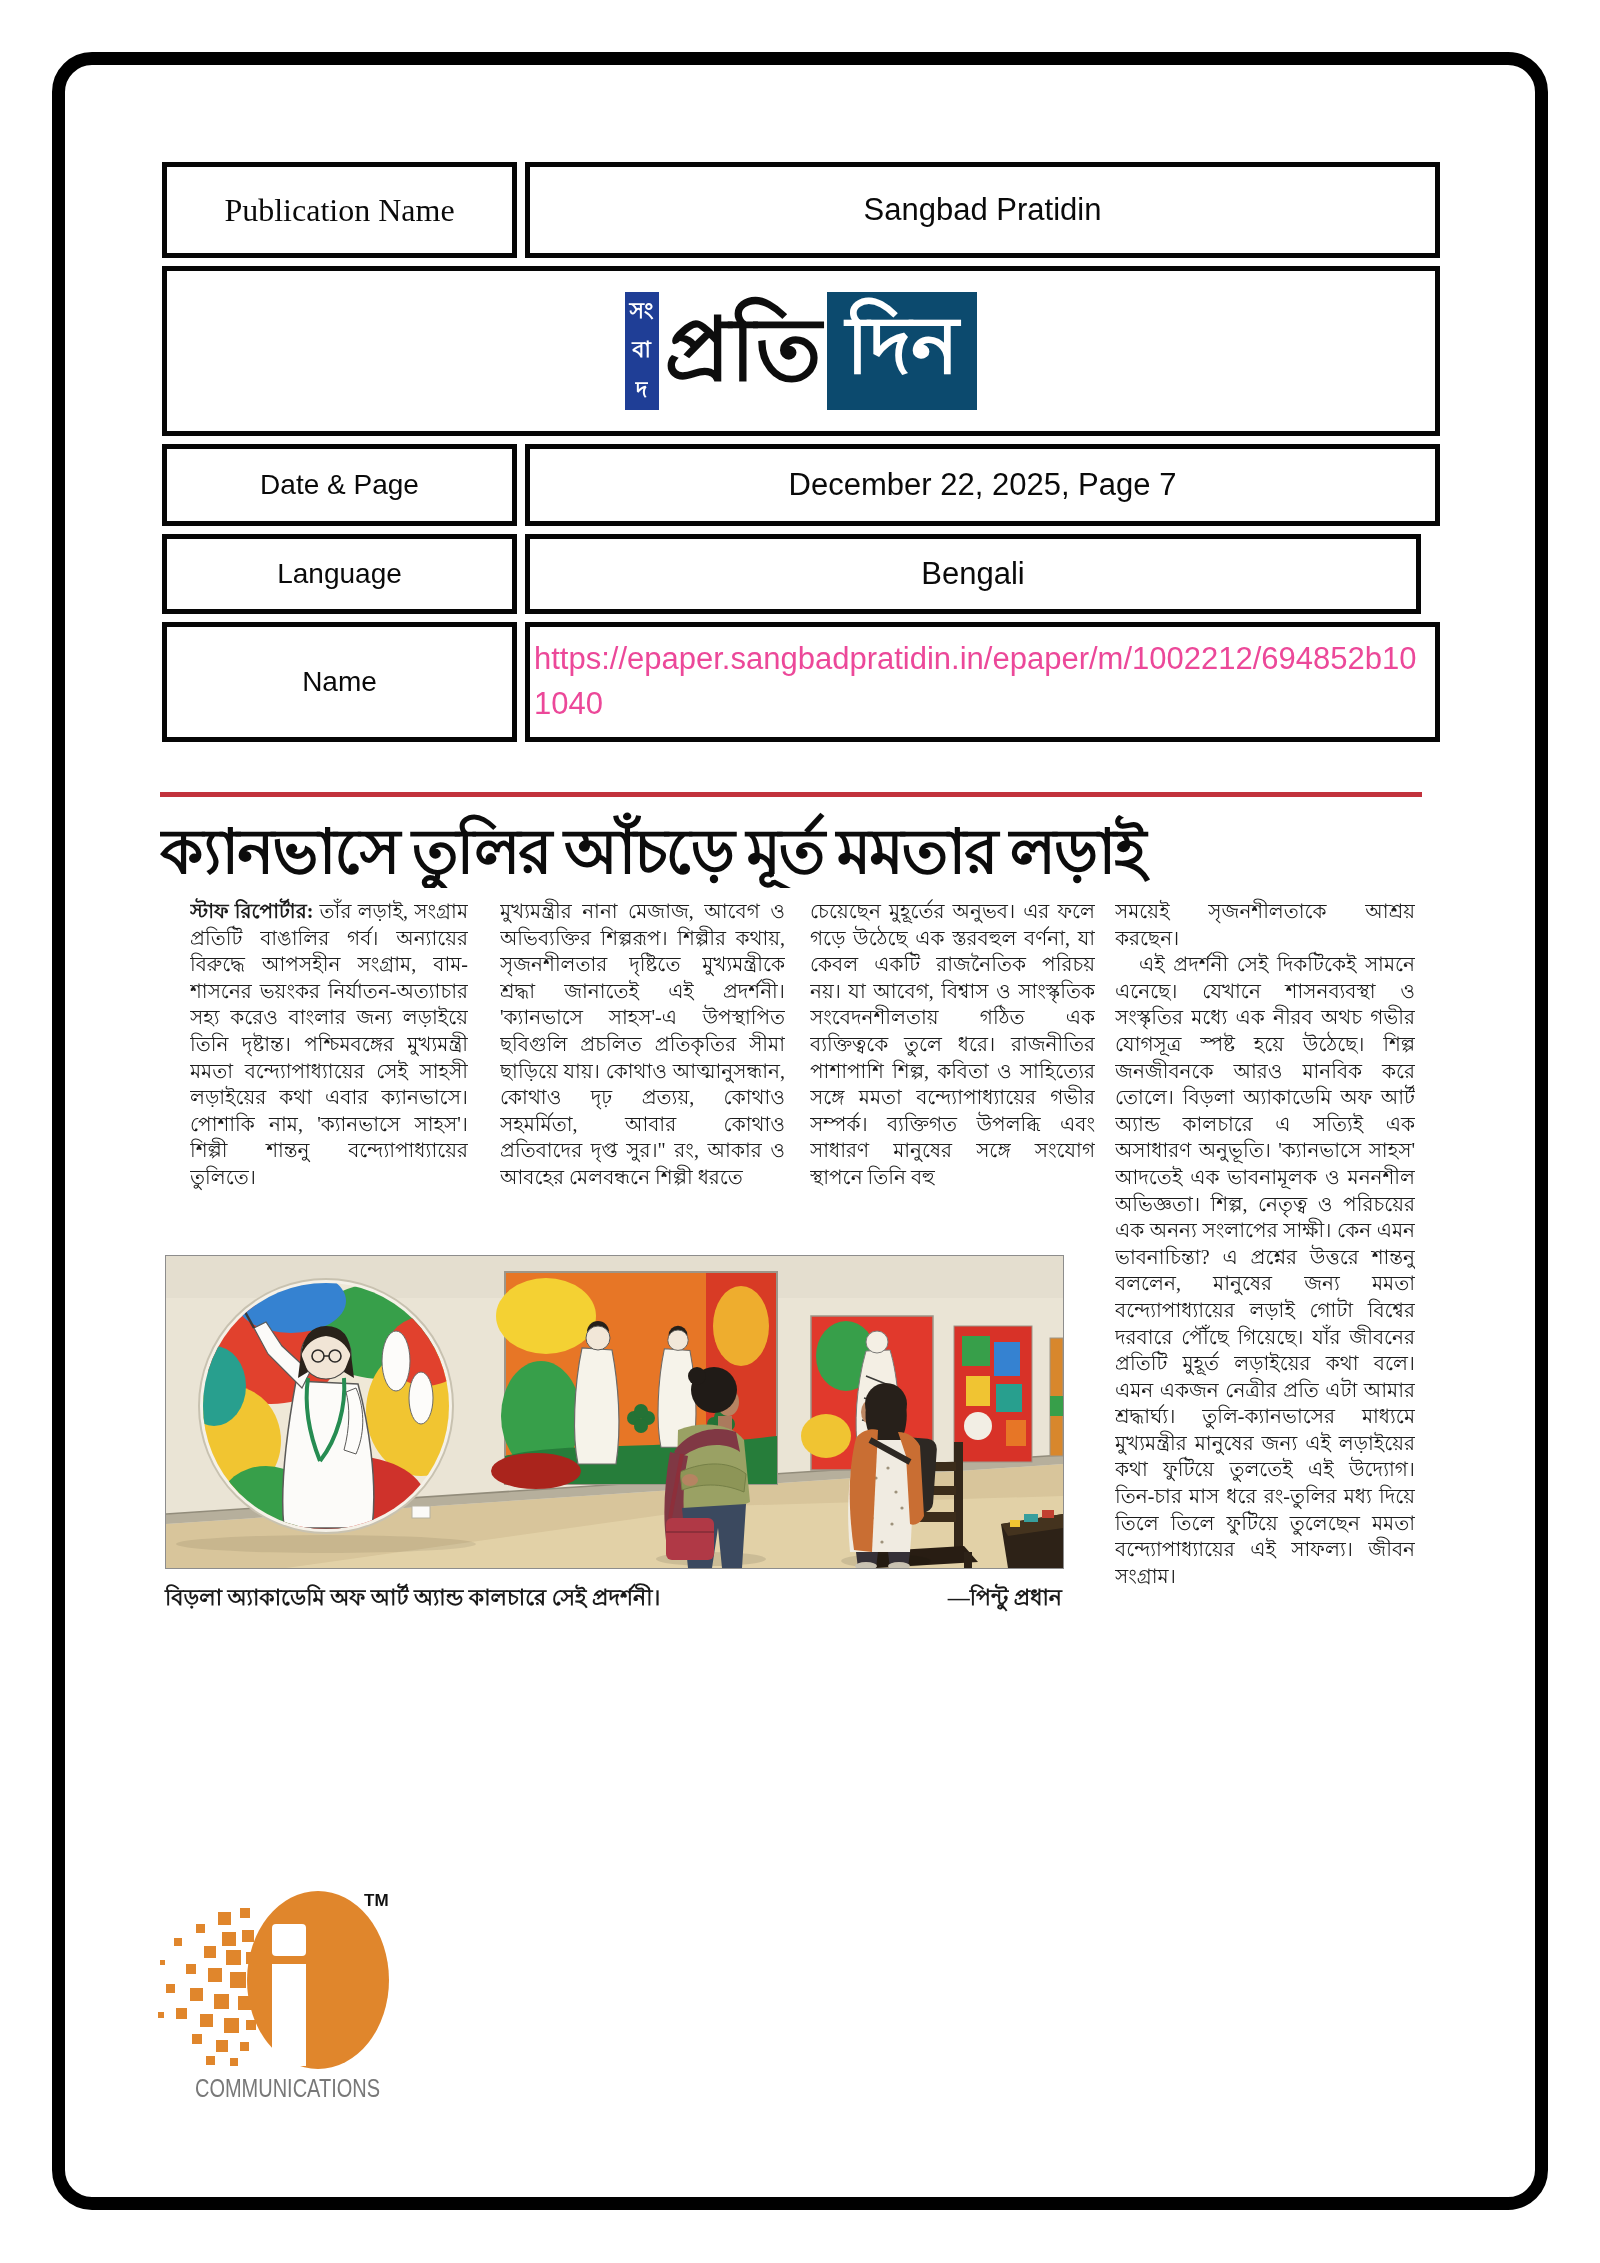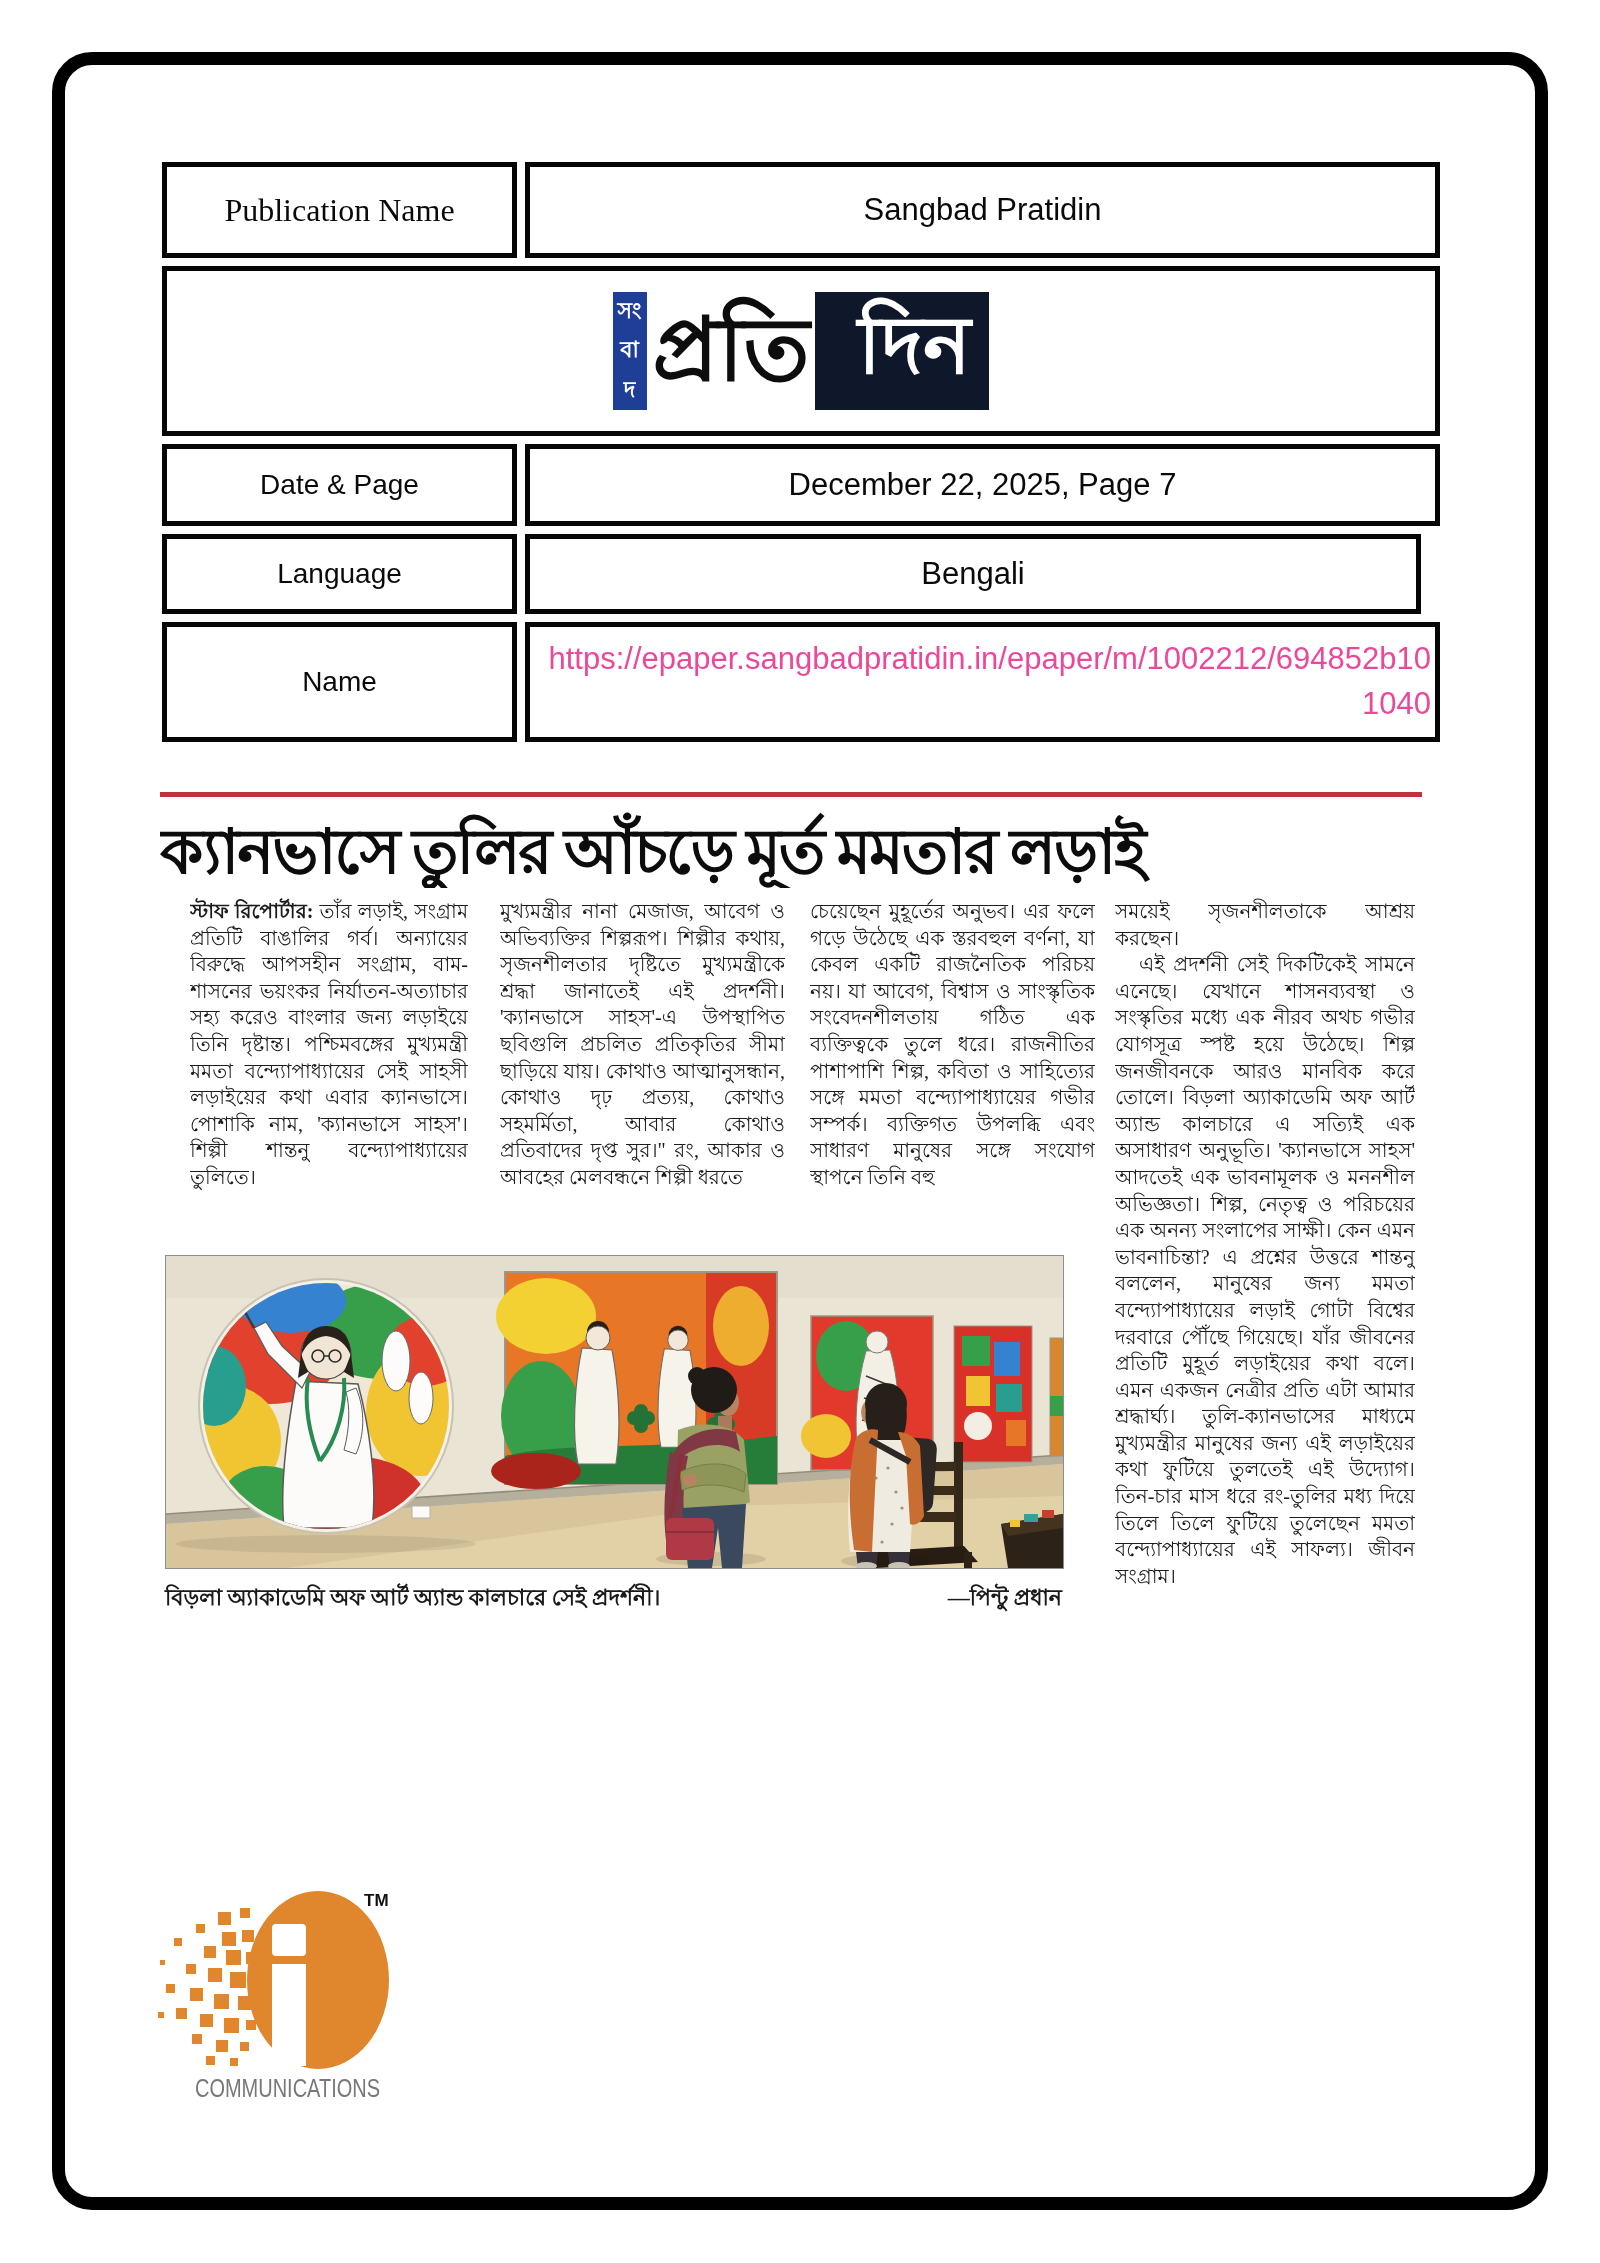--- a/index.html
+++ b/index.html
@@ -1,33 +1,33 @@
 <!DOCTYPE html>
 <html><head>
 <meta charset="utf-8">
 <style>
   html,body{margin:0;padding:0;background:#fff;}
   #page{position:relative;width:1600px;height:2263px;background:#fff;overflow:hidden;
         font-family:"Liberation Sans",sans-serif;color:#111;}
   .frame{position:absolute;left:52px;top:52px;width:1470px;height:2132px;
          border:13px solid #000;border-radius:40px;}
   .cell{position:absolute;border:5px solid #060606;background:#fff;
-        display:flex;align-items:center;justify-content:center;text-align:right;box-sizing:border-box;}
+        display:flex;align-items:center;justify-content:center;text-align:left;box-sizing:border-box;}
   .label-serif{font-family:"Liberation Serif",serif;font-size:32px;color:#0a0a0a;}
   .label-sans{font-size:28px;color:#0a0a0a;}
   .value-sans{font-size:31px;color:#0a0a0a;}
   .url{font-size:31px;line-height:1.45;word-break:break-all;padding:8px 4px;color:#ec4899;}
   
   .masthead{display:flex;align-items:center;gap:6px;}
   .mh-blue{width:34px;height:118px;background:#1f3e96;color:#fff;display:flex;flex-direction:column;
            align-items:center;justify-content:space-around;font-size:22px;font-weight:bold;
            font-family:"Liberation Serif",serif;}
   .mh-black{font-size:88px;font-weight:bold;color:#0d0d0d;font-family:"Liberation Serif",serif;line-height:1;}
-  .mh-red{min-width:150px;height:118px;background:#0f172a;color:#fff;display:flex;align-items:center;
-          justify-content:center;font-size:80px;font-weight:bold;font-family:"Liberation Serif",serif;padding-left:24px;}
+  .mh-red{min-width:150px;height:118px;background:#0c4a6e;color:#fff;display:flex;align-items:center;
+          justify-content:center;font-size:80px;font-weight:bold;font-family:"Liberation Serif",serif;}
   
   .rule{position:absolute;left:160px;top:792px;width:1262px;height:5px;background:#c2323c;}
   .headline{position:absolute;left:160px;top:804px;width:1262px;height:84px;overflow:hidden;
             font-family:"Liberation Serif",serif;font-weight:900;font-size:62px;letter-spacing:-2px;
             color:#0c0c0c;white-space:nowrap;}
   .bcol{position:absolute;font-family:"Liberation Serif",serif;font-size:20px;line-height:1.33;
         text-align:justify;color:#1c1c1c;overflow:hidden;}
   .bcol .lead{font-weight:bold;}
   .bcol p{margin:0;}
   .bcol p.ind{text-indent:24px;}

